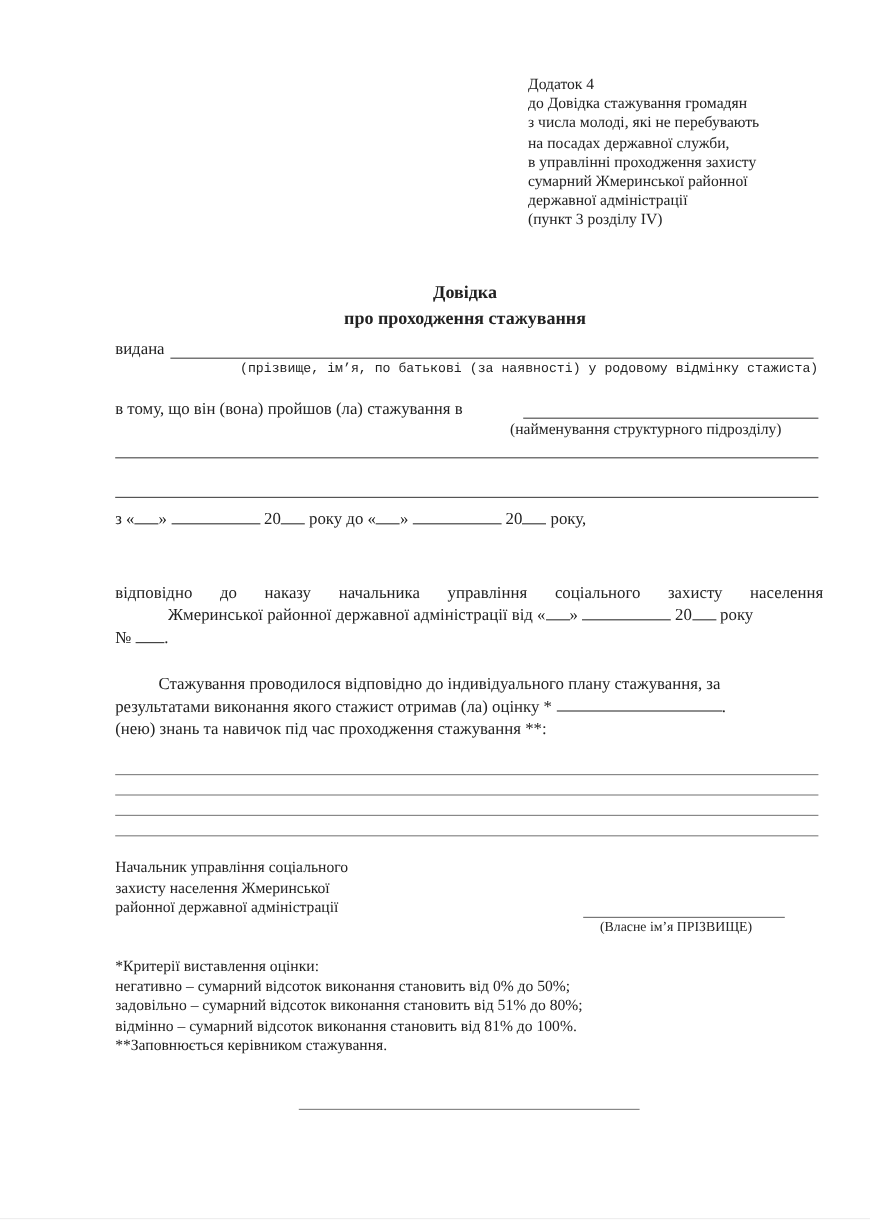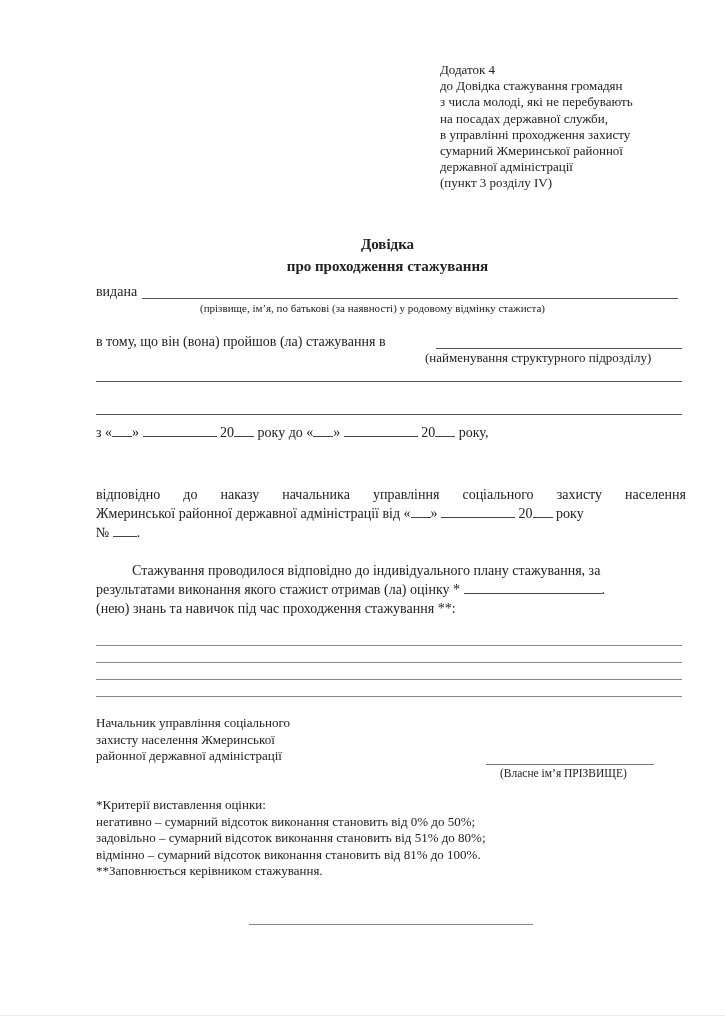--- a/index.html
+++ b/index.html
@@ -36,41 +36,41 @@
   <div>сумарний Жмеринської районної</div>
   <div>державної адміністрації</div>
   <div>(пункт 3 розділу IV)</div>
 </div>
 
 <div class="abs title t1">Довідка</div>
 <div class="abs title t2">про проходження стажування</div>
 
 <div class="abs txt" style="left:96px; top:284px;">видана</div>
 <div class="line" style="left:142px; top:298px; width:536px;"></div>
-<div class="abs small" style="left:200px; top:302px;">(прізвище, ім’я, по батькові (за наявності) у родовому відмінку стажиста)</div>
+<div class="abs small" style="left:200px; top:302px;font-family:Liberation Mono, monospace;">(прізвище, ім’я, по батькові (за наявності) у родовому відмінку стажиста)</div>
 
 <div class="abs txt" style="left:96px; top:334px;">в тому, що він (вона) пройшов (ла) стажування в</div>
 <div class="line" style="left:436px; top:348px; width:246px;"></div>
 <div class="abs txt" style="left:425px; top:350px; font-size:13px;">(найменування структурного підрозділу)</div>
 <div class="line" style="left:96px; top:381px; width:586px;"></div>
 <div class="line" style="left:96px; top:414px; width:586px;"></div>
 
 <div class="abs txt" style="left:96px; top:424px;">
   <span>з «</span><span class="ul" style="width:20px;"></span><span>»</span>
   <span class="ul" style="width:74px;"></span>
   <span>20</span><span class="ul" style="width:20px;"></span>
   <span>року до «</span><span class="ul" style="width:20px;"></span><span>»</span>
   <span class="ul" style="width:74px;"></span>
   <span>20</span><span class="ul" style="width:20px;"></span>
   <span>року,</span>
 </div>
 
 <div class="abs justify" style="top:485px;">
   <div style="text-align:justify; text-align-last:justify; white-space:nowrap;">відповідно до наказу начальника управління соціального захисту населення</div>
-  <div style="white-space:nowrap;">
+  <div style="white-space:nowrap;margin-left:44px;">
     <span>Жмеринської районної державної адміністрації від «</span><span class="ul" style="width:20px;"></span><span>»</span>
     <span class="ul" style="width:74px;"></span>
     <span>20</span><span class="ul" style="width:20px;"></span>
     <span>року</span>
   </div>
   <div style="white-space:nowrap;">
     <span>№</span>
     <span class="ul" style="width:24px;"></span><span>.</span>
   </div>
 </div>

